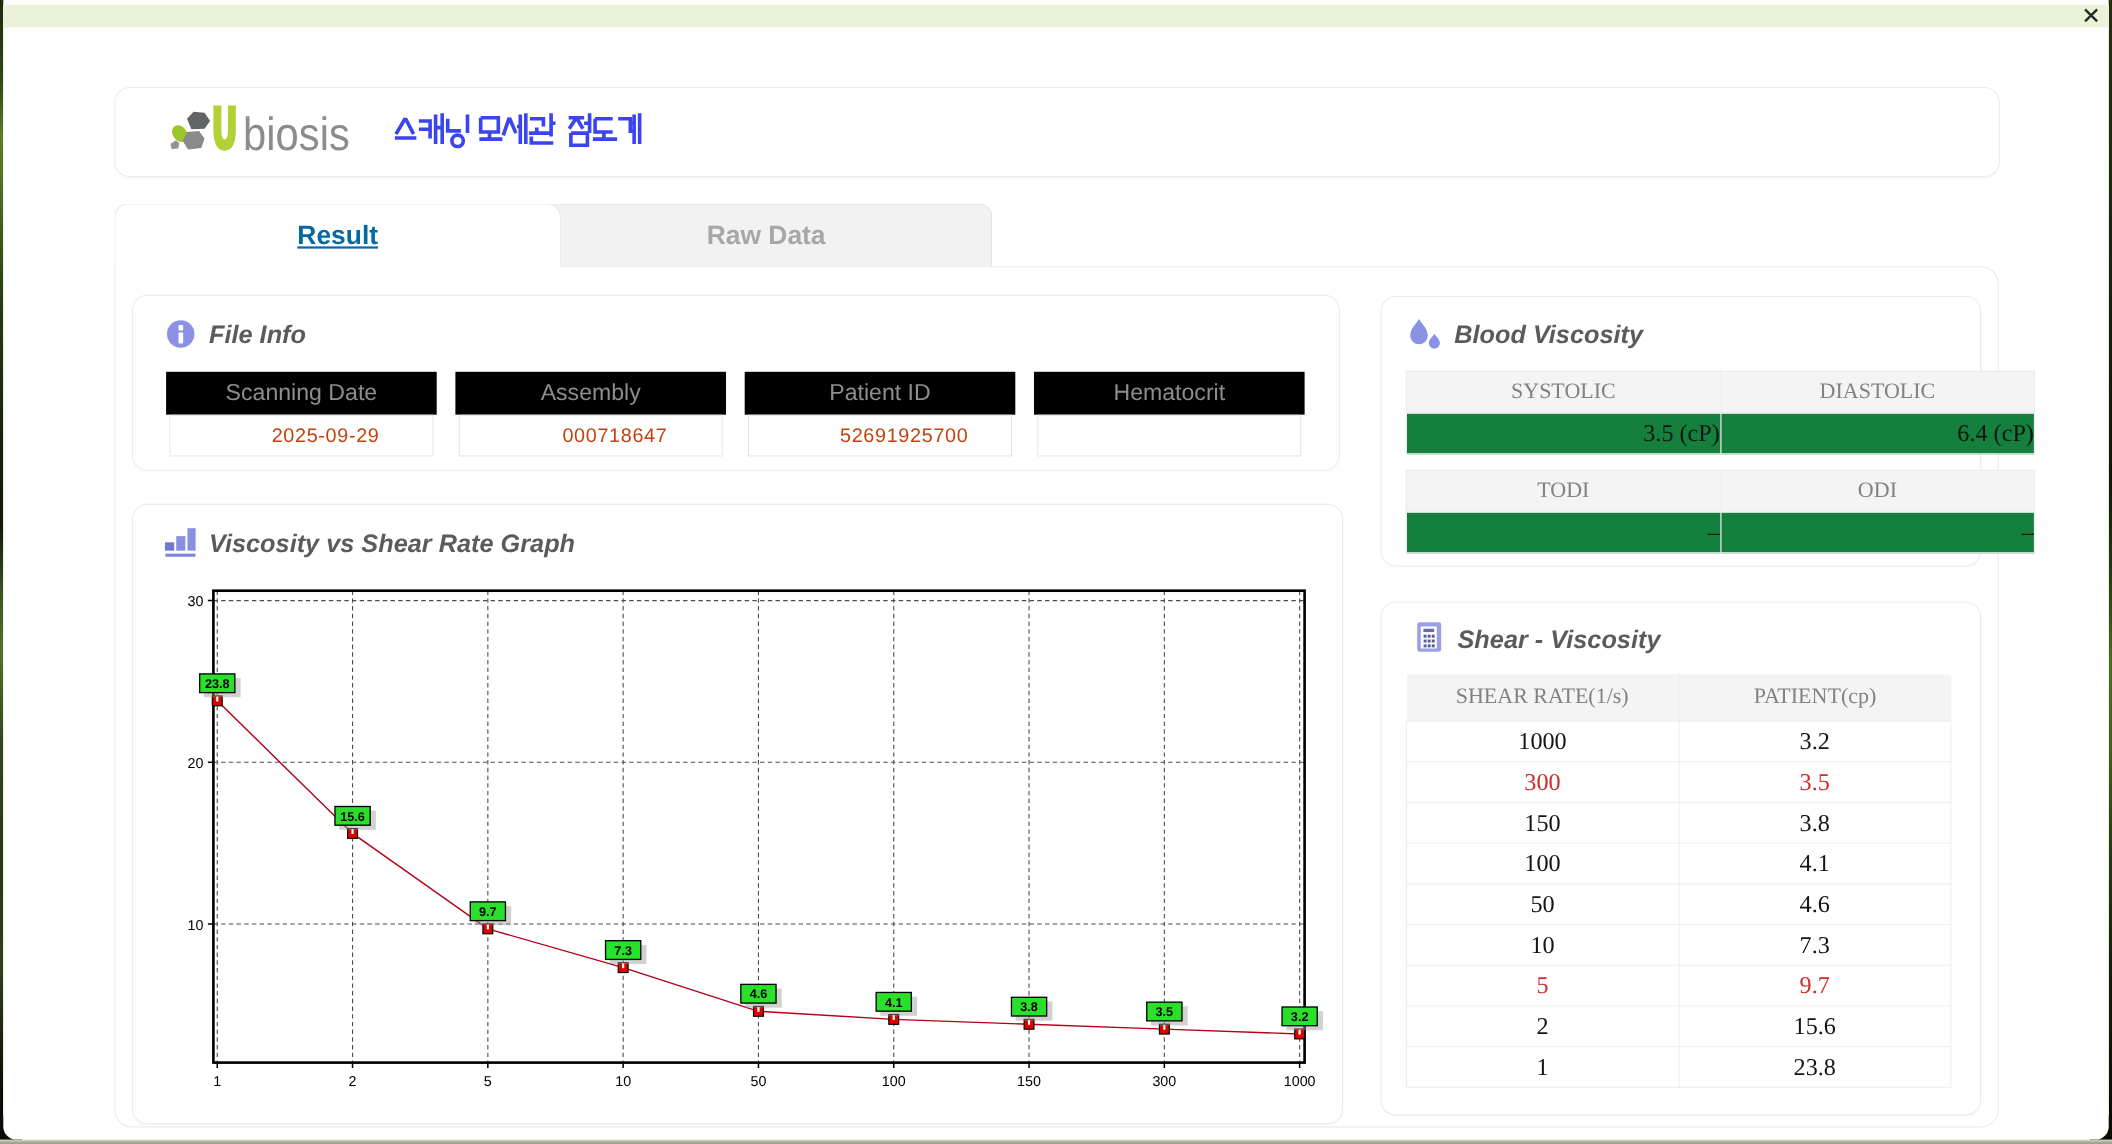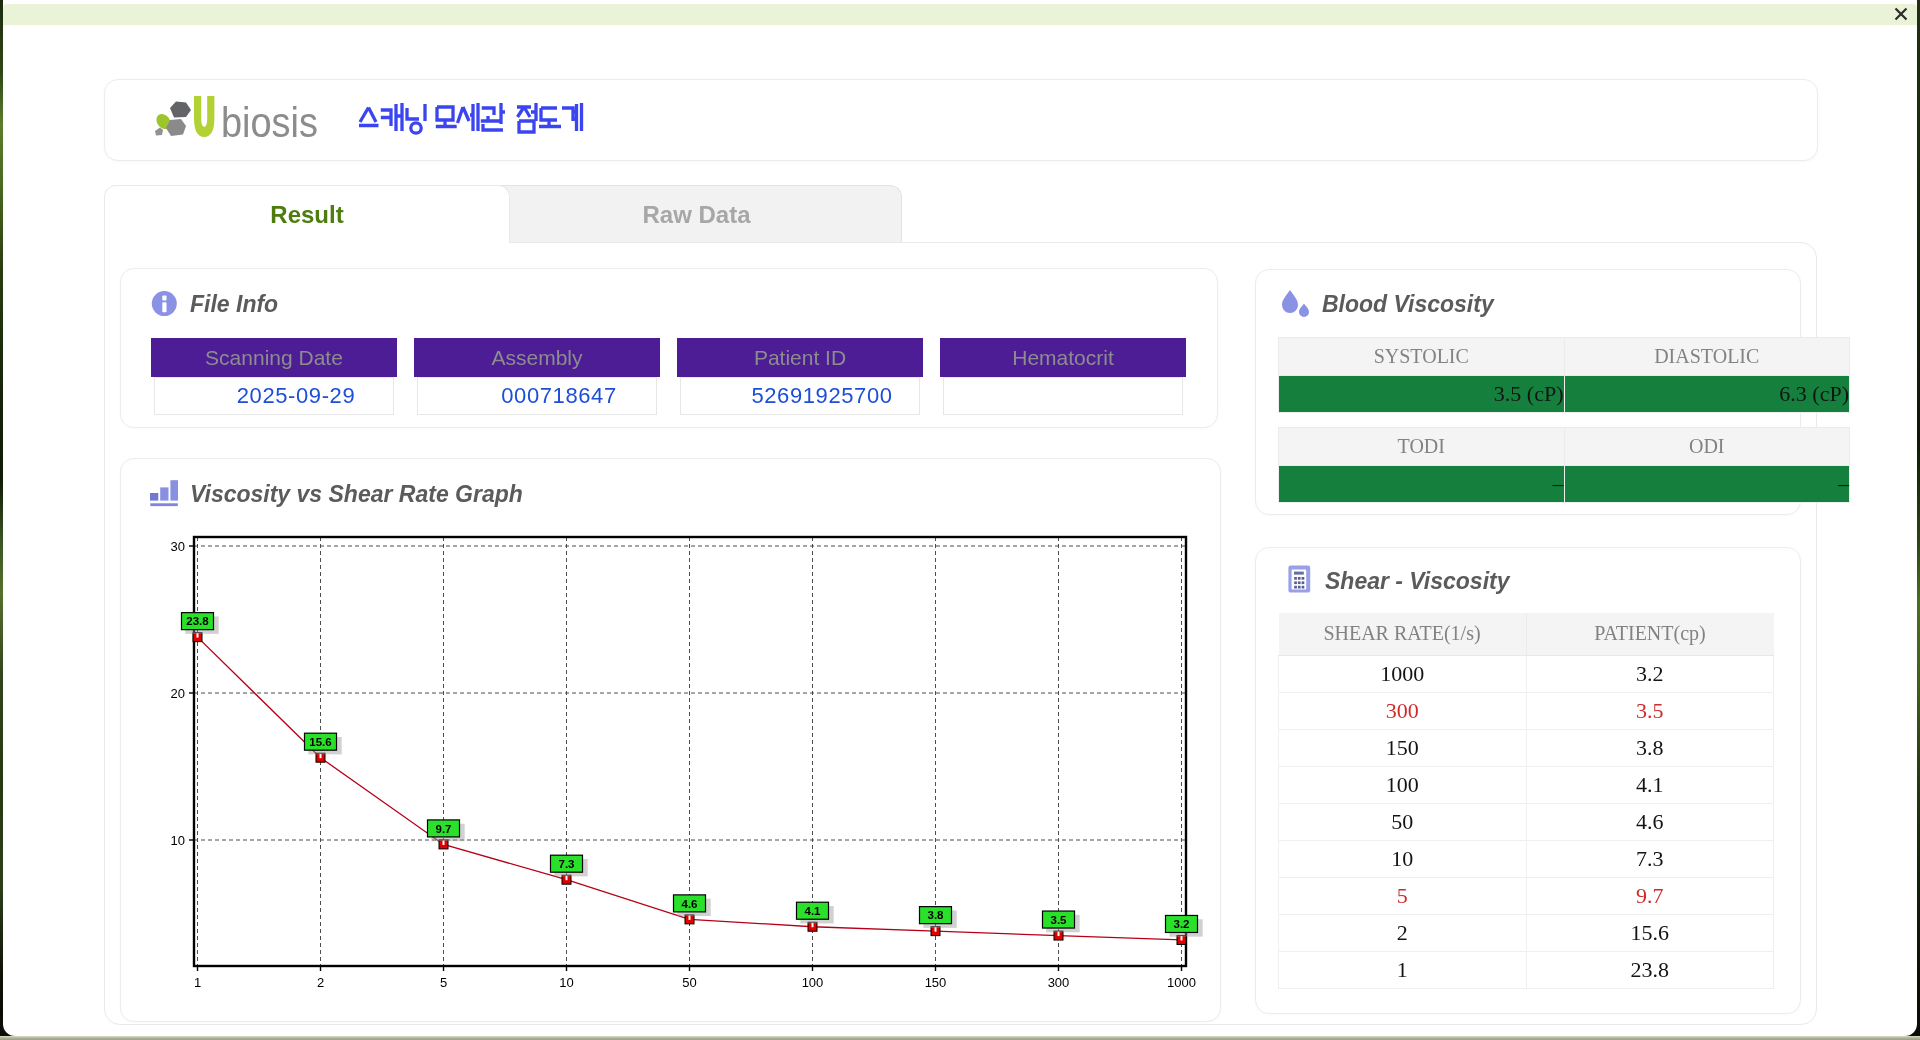--- a/index.html
+++ b/index.html
@@ -19,22 +19,22 @@
     border:1px solid #e3e3e3;border-bottom:none;border-radius:12px 12px 0 0;}
   .tabtxt{width:100%;text-align:center;font-weight:bold;font-size:24px;line-height:58px;}
   #panel{left:104px;top:242px;width:1713px;height:783px;background:#fff;
     border:1px solid #e9e9e9;border-radius:0 16px 16px 16px;}
   .card{background:#fff;border:1px solid #ececec;border-radius:14px;box-shadow:0 1px 3px rgba(0,0,0,.025);}
   #cardFile{left:120px;top:268px;width:1098px;height:160px;}
   #cardGraph{left:120px;top:458px;width:1101px;height:564px;}
   #cardBlood{left:1255px;top:269px;width:546px;height:246px;}
   #cardShear{left:1255px;top:547px;width:546px;height:467px;}
   .ctitle{font-weight:bold;font-size:23px;color:#5b5b5b;font-style:italic;}
-  .flabel{height:39px;background:#4c1d95;color:#8d8d8d;font-size:21px;text-align:center;line-height:39px;}
-  .fval{height:38px;margin:0 3px;border:1px solid #e7e7e7;font-size:22px;letter-spacing:0.6px;color:#1d4ed8;text-align:center;line-height:36px;padding-left:44px;}
+  .flabel{height:39px;background:#000000;color:#8d8d8d;font-size:21px;text-align:center;line-height:39px;}
+  .fval{height:38px;margin:0 3px;border:1px solid #e7e7e7;font-size:18px;letter-spacing:0.6px;color:#c2410c;text-align:center;line-height:36px;padding-left:44px;}
   table{border-collapse:collapse;} th,td{padding:0;}
   .btab{width:572px;table-layout:fixed;font-family:Liberation Serif, serif;}
   .btab th{background:#f4f4f4;color:#828282;font-weight:normal;font-size:20px;height:38px;border:1px solid #ebebeb;}
   .btab td{background:#15803d;color:#141414;font-size:22px;height:37px;text-align:right;border:1px solid #efefef;}
   .stab{width:496px;table-layout:fixed;font-family:Liberation Serif, serif;}
   .stab th{background:#f4f4f4;color:#828282;font-weight:normal;font-size:20px;height:42px;border-bottom:1px solid #e8e8e8;border-right:1px solid #ececec;} .stab th:last-child{border-right:none;}
   .stab td{color:#141414;font-size:22px;height:37px;text-align:center;border-bottom:1px solid #efefef;border-right:1px solid #efefef;}
   .stab td:first-child{border-left:1px solid #efefef;}
   .red{color:#cf2b2b;} .stab td.red{color:#cf2b2b;}
 </style>
@@ -75,21 +75,21 @@
 <path d="M183 8 L199 8 M183 8 L183 20 L199 20 M191 20 L191 26 M181 26.5 L203 26.5"></path>
 <path d="M204 8 L215 8 L215 21 M218.5 4 L218.5 31 M223.5 3 L223.5 31 M214 12 L218.5 12 M214 19 L218.5 19"></path>
 </g>
 </svg>
 
 <div class="abs" id="panel"></div>
 <div class="abs" id="tabRaw">
     <div class="tabtxt" style="color:#a7a7a7;line-height:57px;">Raw Data</div>
   </div>
 <div class="abs" id="tabResult">
-    <div class="tabtxt" style="color:#4d7c0f;">Result</div>
+    <div class="tabtxt" style="color:#0369a1;text-decoration:underline;">Result</div>
   </div>
 
 <div class="abs card" id="cardFile"></div>
 <svg class="abs" style="left:151px;top:291px" width="27" height="27" viewBox="0 0 27 27">
   <circle cx="13.3" cy="12.6" r="12.5" fill="#8b92e5"></circle>
   <rect x="11.3" y="4.5" width="4.2" height="5" rx="0.8" fill="#fff"></rect>
   <rect x="11.3" y="11.2" width="4.2" height="10" rx="0.8" fill="#fff"></rect>
 </svg>
 <div class="abs ctitle" style="left:190px;top:291px;">File Info</div>
 <div class="abs" style="left:151px;top:338px;width:246px;">
@@ -210,21 +210,21 @@
 </svg>
 <div class="abs ctitle" style="left:1322px;top:291px;">Blood Viscosity</div>
 <table class="abs btab" style="left:1278px;top:337px;">
   <tbody>
       <tr>
         <th>SYSTOLIC</th>
         <th>DIASTOLIC</th>
       </tr>
   <tr>
         <td>3.5 (cP)</td>
-        <td>6.3 (cP)</td>
+        <td>6.4 (cP)</td>
       </tr>
 </tbody>
   </table>
 <table class="abs btab" style="left:1278px;top:427px;">
   <tbody>
       <tr>
         <th>TODI</th>
         <th>ODI</th>
       </tr>
   <tr>

